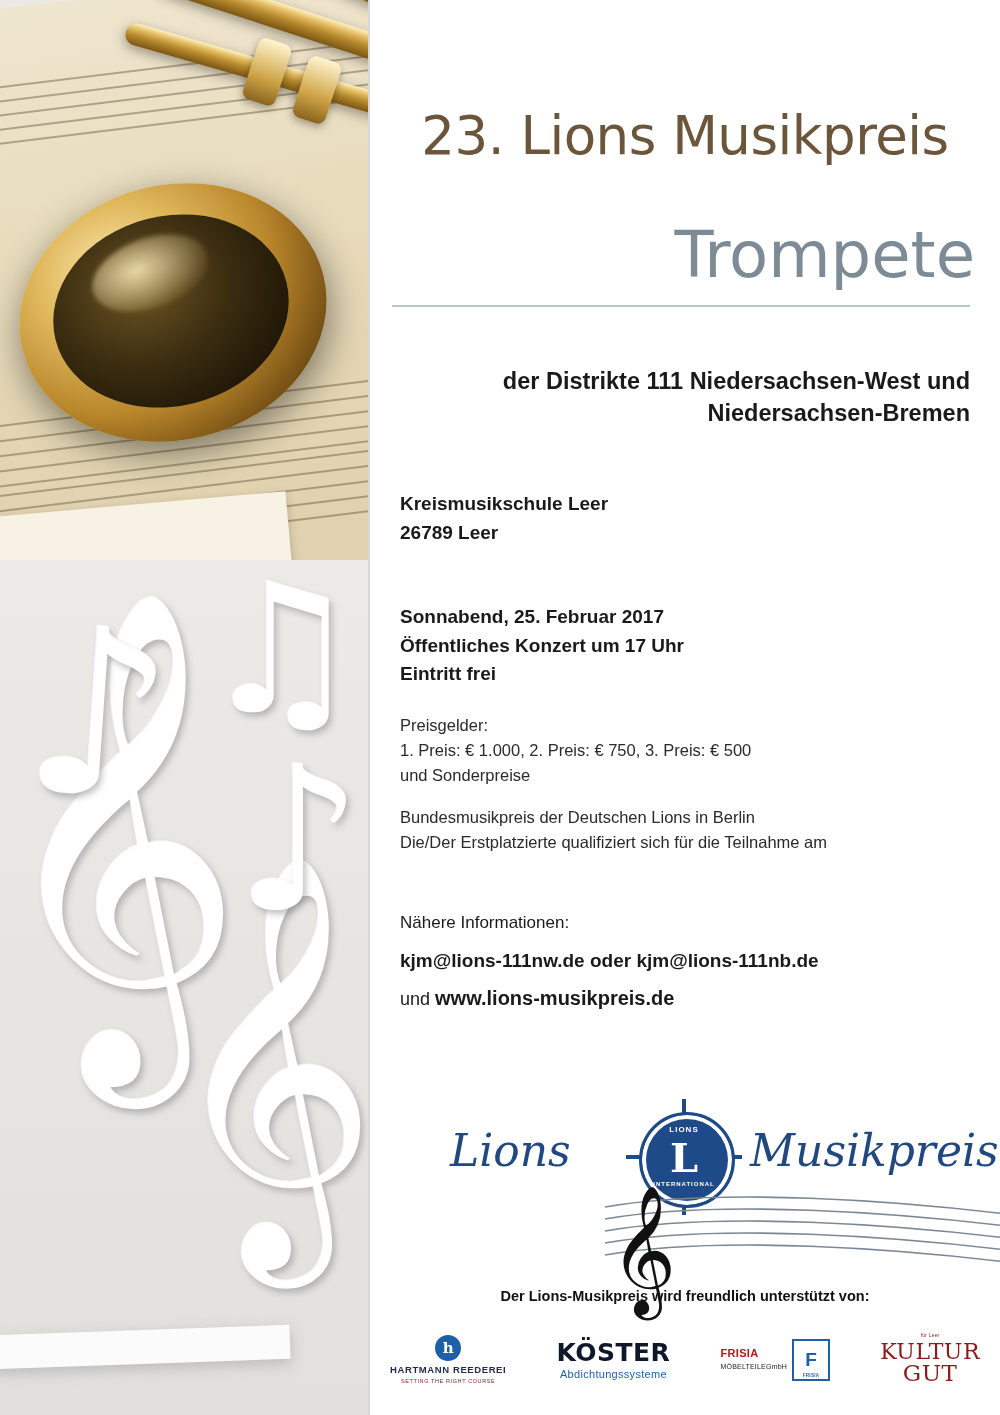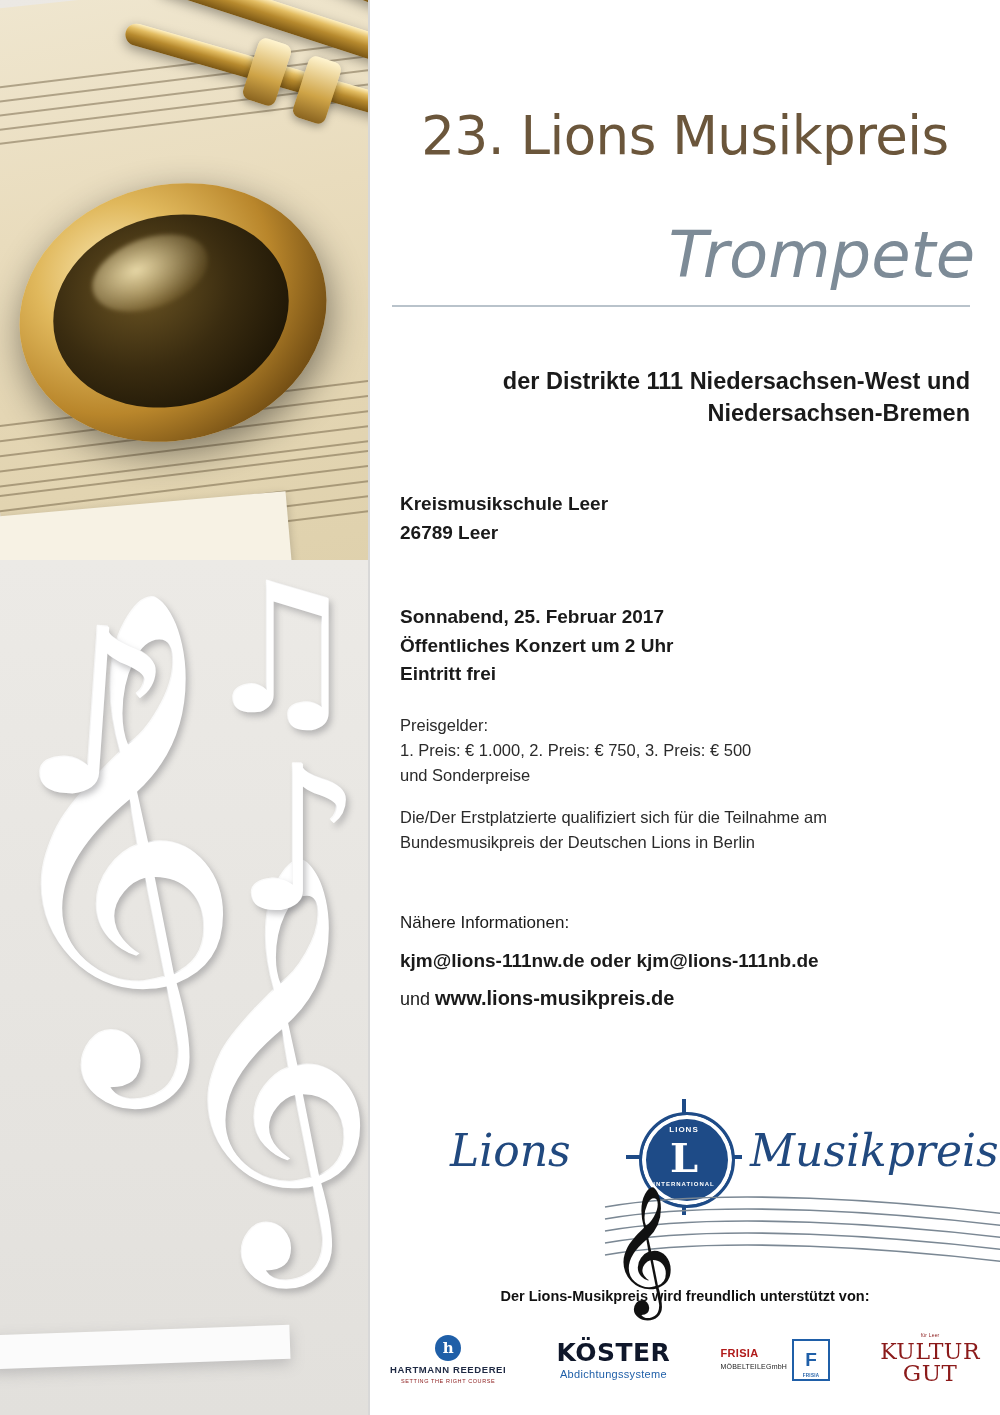--- a/index.html
+++ b/index.html
@@ -148,21 +148,20 @@
   }
   .title-2 {
     position: absolute;
     right: 25px; top: 218px;
     width: 580px;
     text-align: right;
     font-family: "DejaVu Sans", sans-serif;
     font-weight: 400;
     font-size: 64px;
     color: #7d8b97;
-    font-style: italic;
   }
   .rule {
     position: absolute;
     left: 22px; top: 305px;
     width: 578px; height: 2px;
     background: #b9c3cb;
   }
 
   .block {
     position: absolute;
@@ -415,33 +414,33 @@
 
     <div class="block districts">der Distrikte 111 Niedersachsen-West und Niedersachsen-Bremen</div>
 
     <div class="block addr">
       <div>Kreismusikschule Leer</div>
       <div>26789 Leer</div>
     </div>
 
     <div class="block datetime">
       <div>Sonnabend, 25. Februar 2017</div>
-      <div>Öffentliches Konzert um 2 Uhr</div>
+      <div>Öffentliches Konzert um 17 Uhr</div>
       <div>Eintritt frei</div>
     </div>
 
     <div class="block prizes">
       <div>Preisgelder:</div>
       <div>1. Preis: € 1.000, 2. Preis: € 750, 3. Preis: € 500</div>
       <div>und Sonderpreise</div>
     </div>
 
     <div class="block qualify">
+      <div>Bundesmusikpreis der Deutschen Lions in Berlin</div>
       <div>Die/Der Erstplatzierte qualifiziert sich für die Teilnahme am</div>
-      <div>Bundesmusikpreis der Deutschen Lions in Berlin</div>
     </div>
 
     <div class="block info-head">Nähere Informationen:</div>
     <div class="block info-mail">kjm@lions-111nw.de oder kjm@lions-111nb.de</div>
     <div class="block info-web">
       <span>und </span><b>www.lions-musikpreis.de</b>
     </div>
 
     <div class="logo-wrap">
       <div class="logo-word logo-lions">Lions</div>

